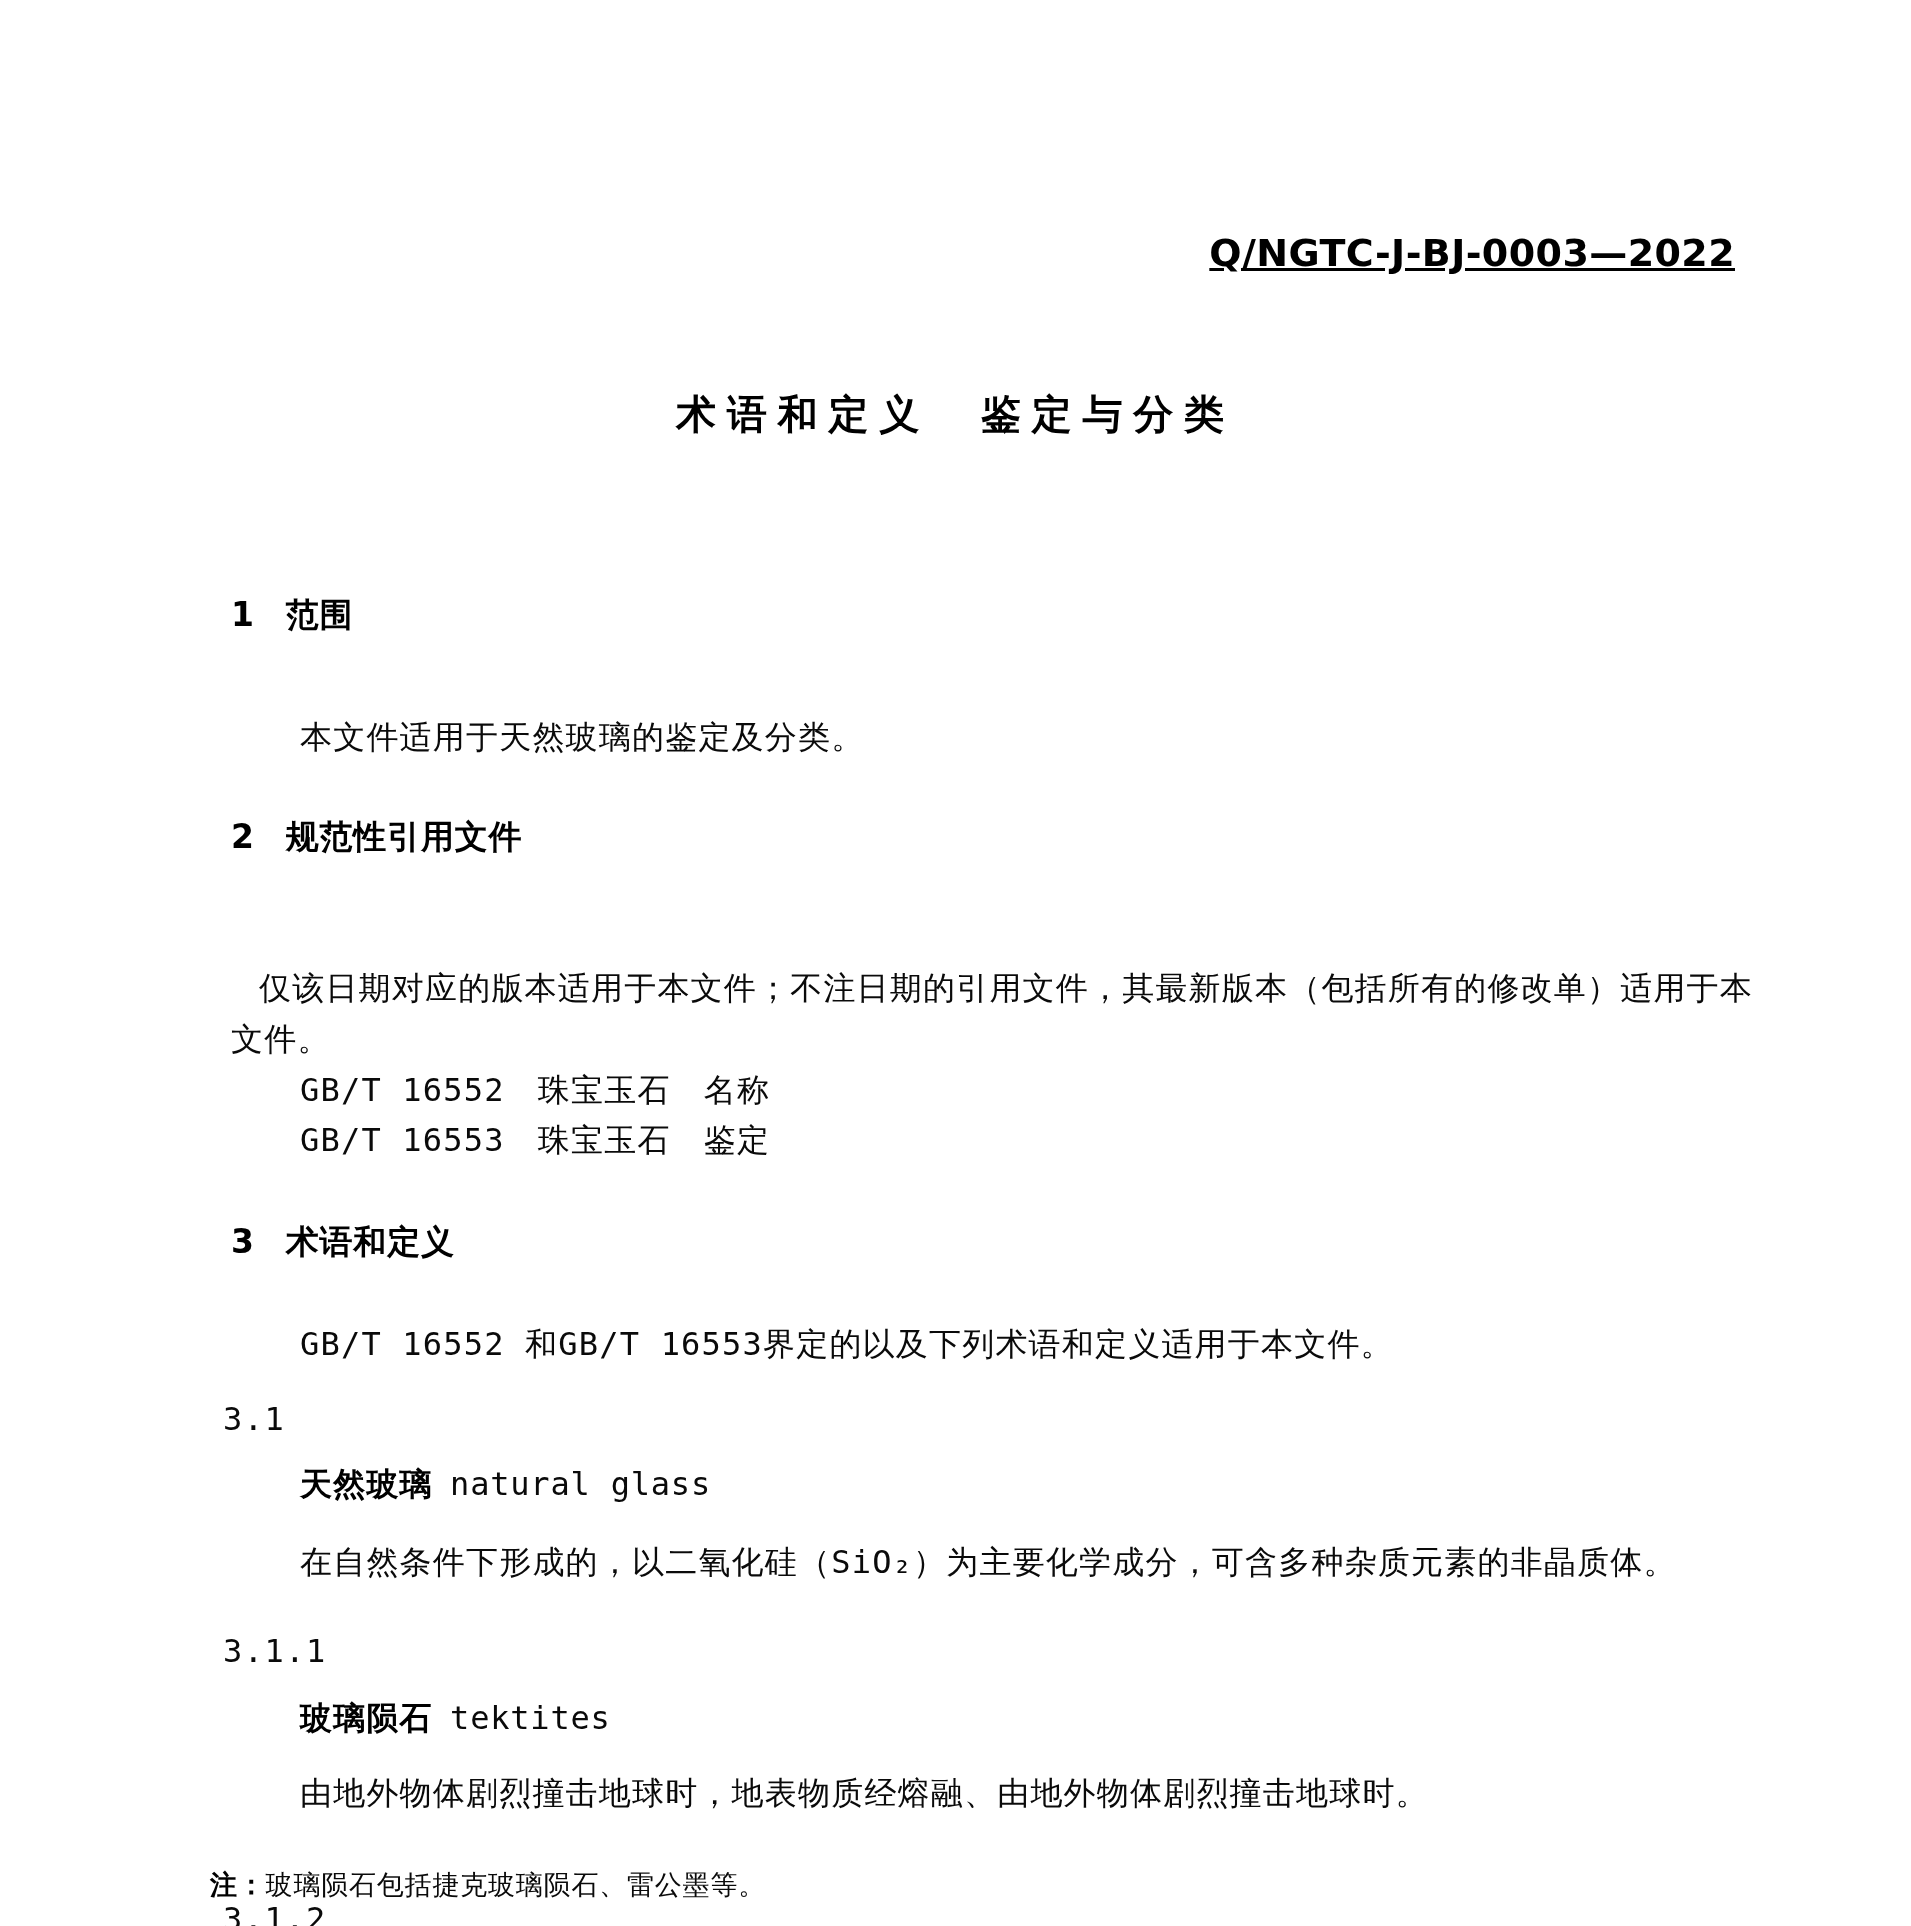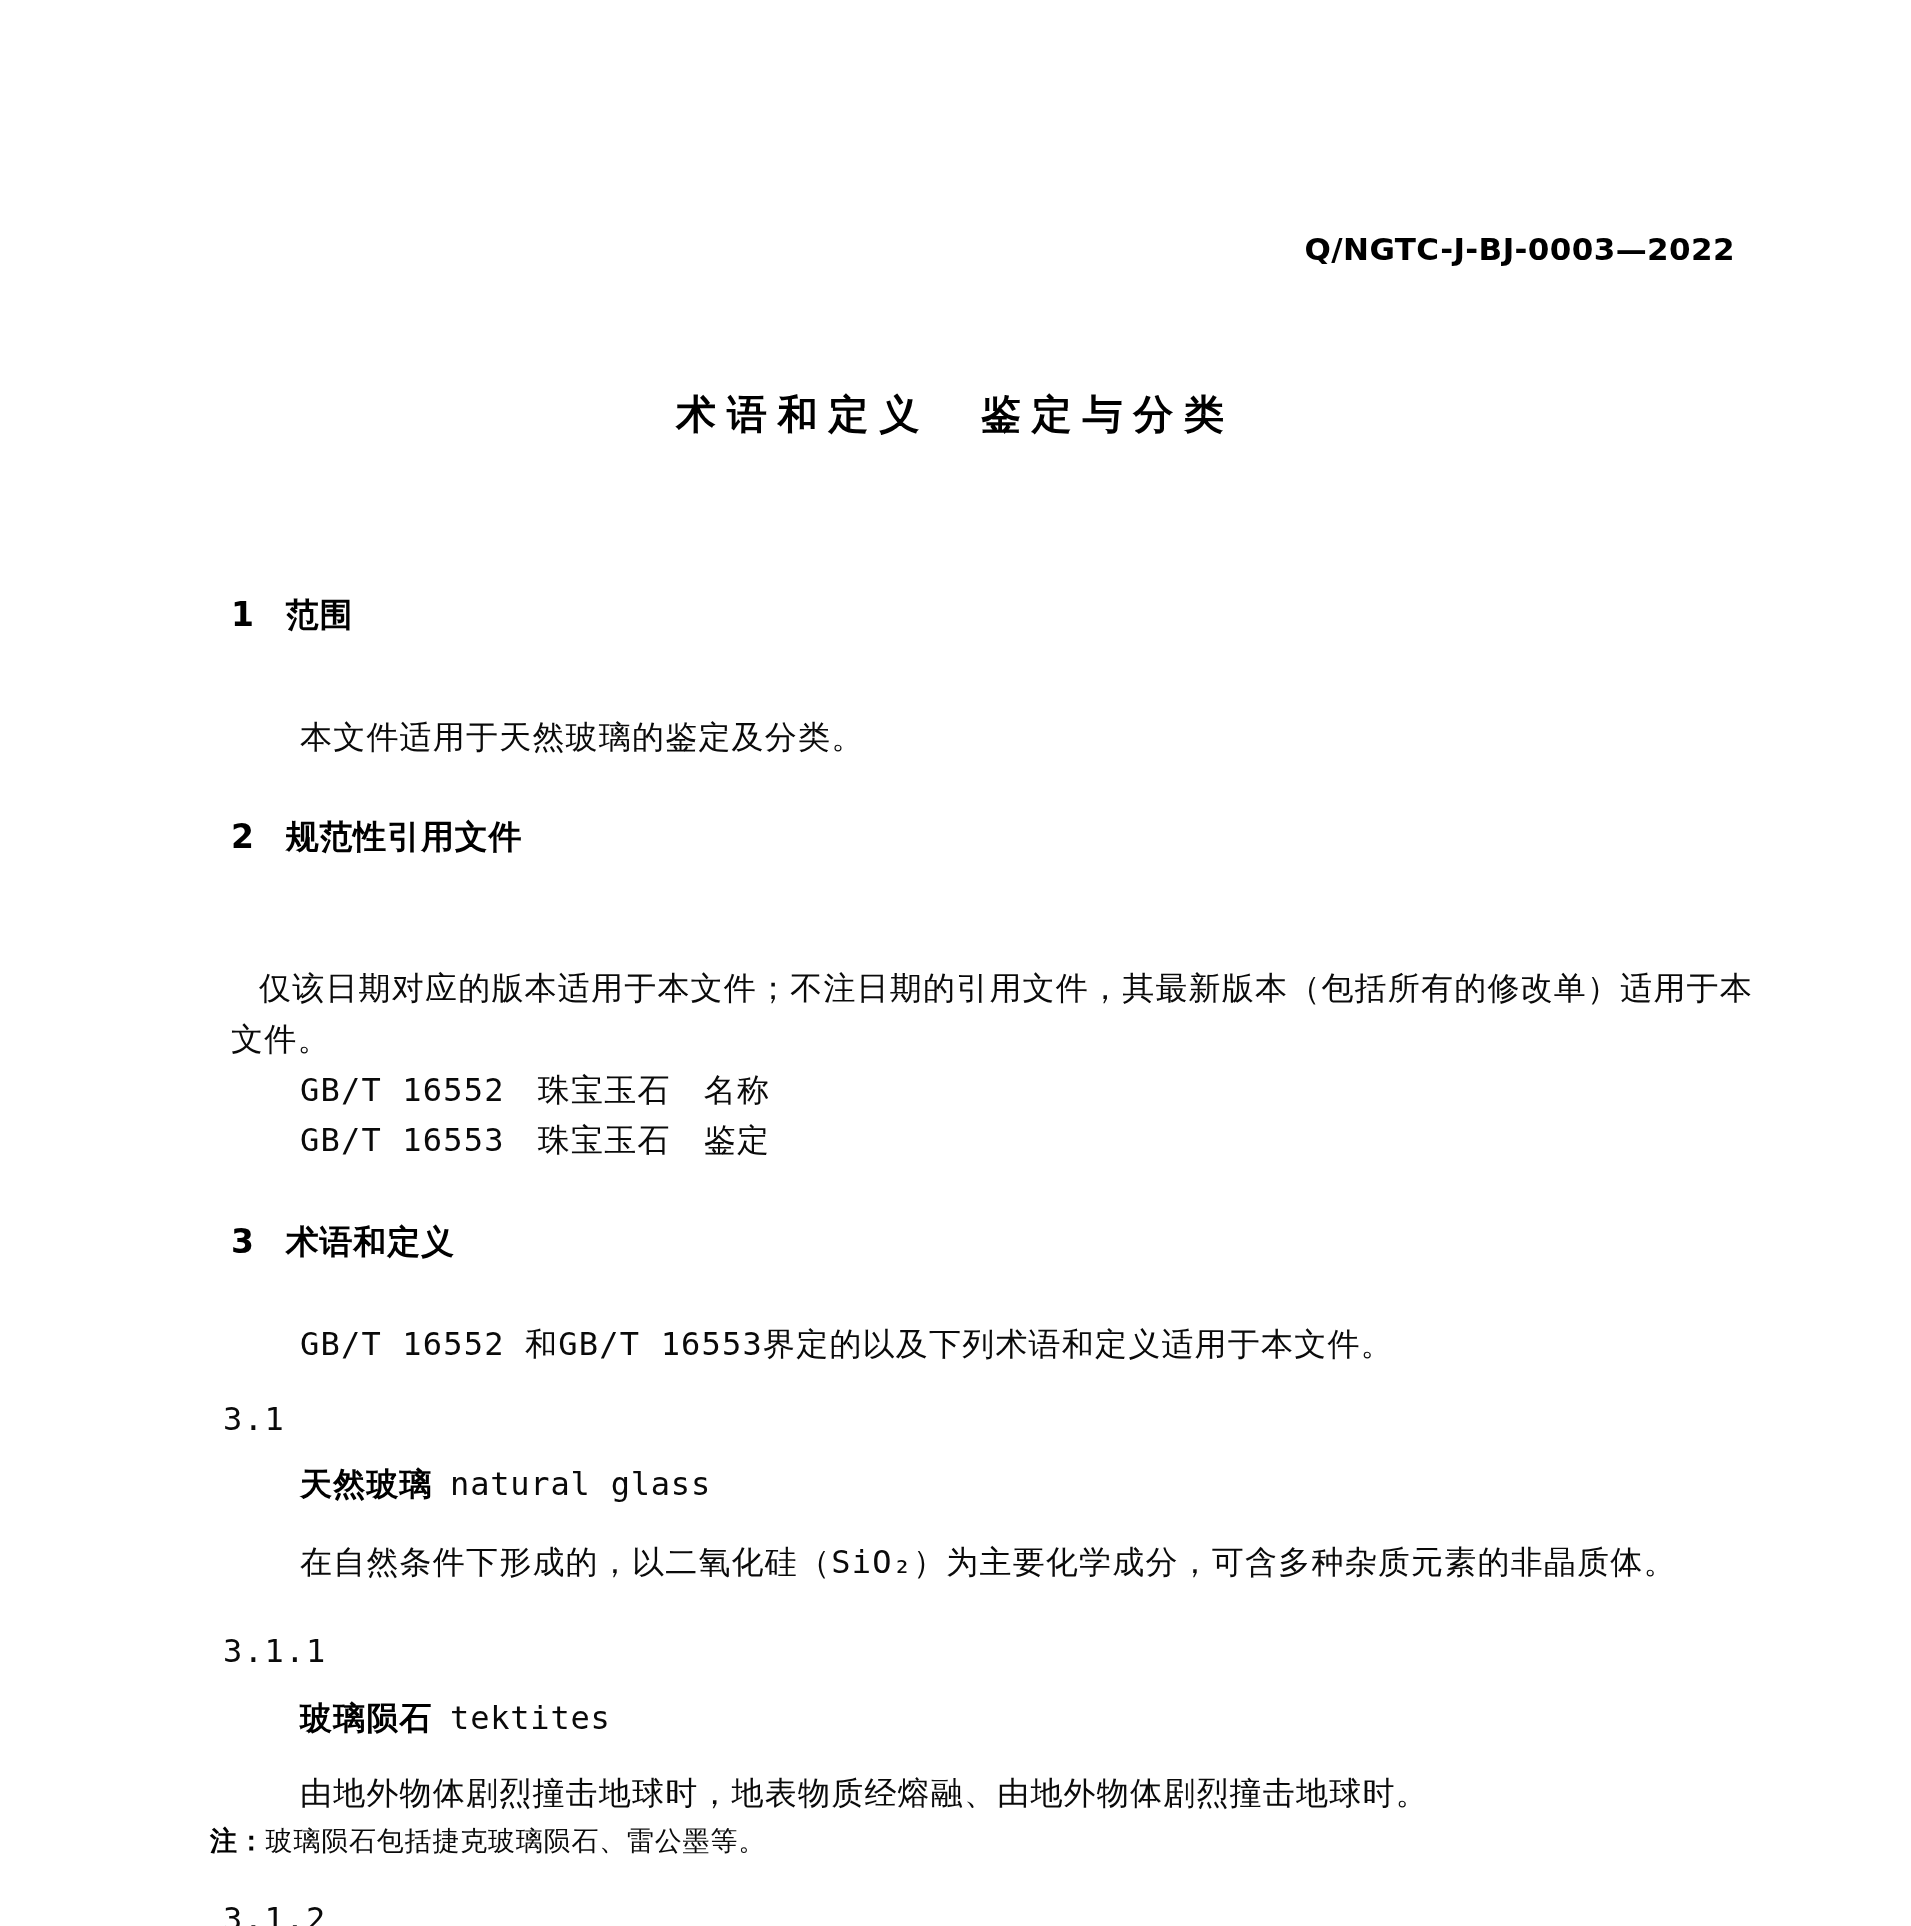--- a/index.html
+++ b/index.html
@@ -25,23 +25,24 @@
   .body-txt{
     font-family:"DejaVu Sans Mono","Liberation Mono",monospace;
     font-weight:400;
     font-size:32px;
     letter-spacing:1.2px;
     color:#0a0a0a;
   }
   .doc-number{
     top:234px;
     right:176px;
-    font-size:31px;
+    font-size:38px;
     letter-spacing:0.4px;
     color:#000;
+    text-decoration:underline;
   }
   .doc-title{
     top:394px;
     left:0;
     right:0;
     text-align:center;
     font-size:40px;
     letter-spacing:10.8px;
     color:#000;
   }
@@ -65,20 +66,21 @@
   .term-line .term-en{
     margin-left:17.3px;
     font-family:"DejaVu Sans Mono","Liberation Mono",monospace;
     font-size:32px;
     letter-spacing:0.8px;
     color:#0a0a0a;
   }
   .note-line{
     font-size:27px;
     letter-spacing:0.8px;
+    margin-top:44px;
   }
   .note-line .note-label{
     font-family:"DejaVu Sans","Liberation Sans",sans-serif;
     font-weight:700;
     color:#000;
   }
 </style>
 </head>
 <body>
 

